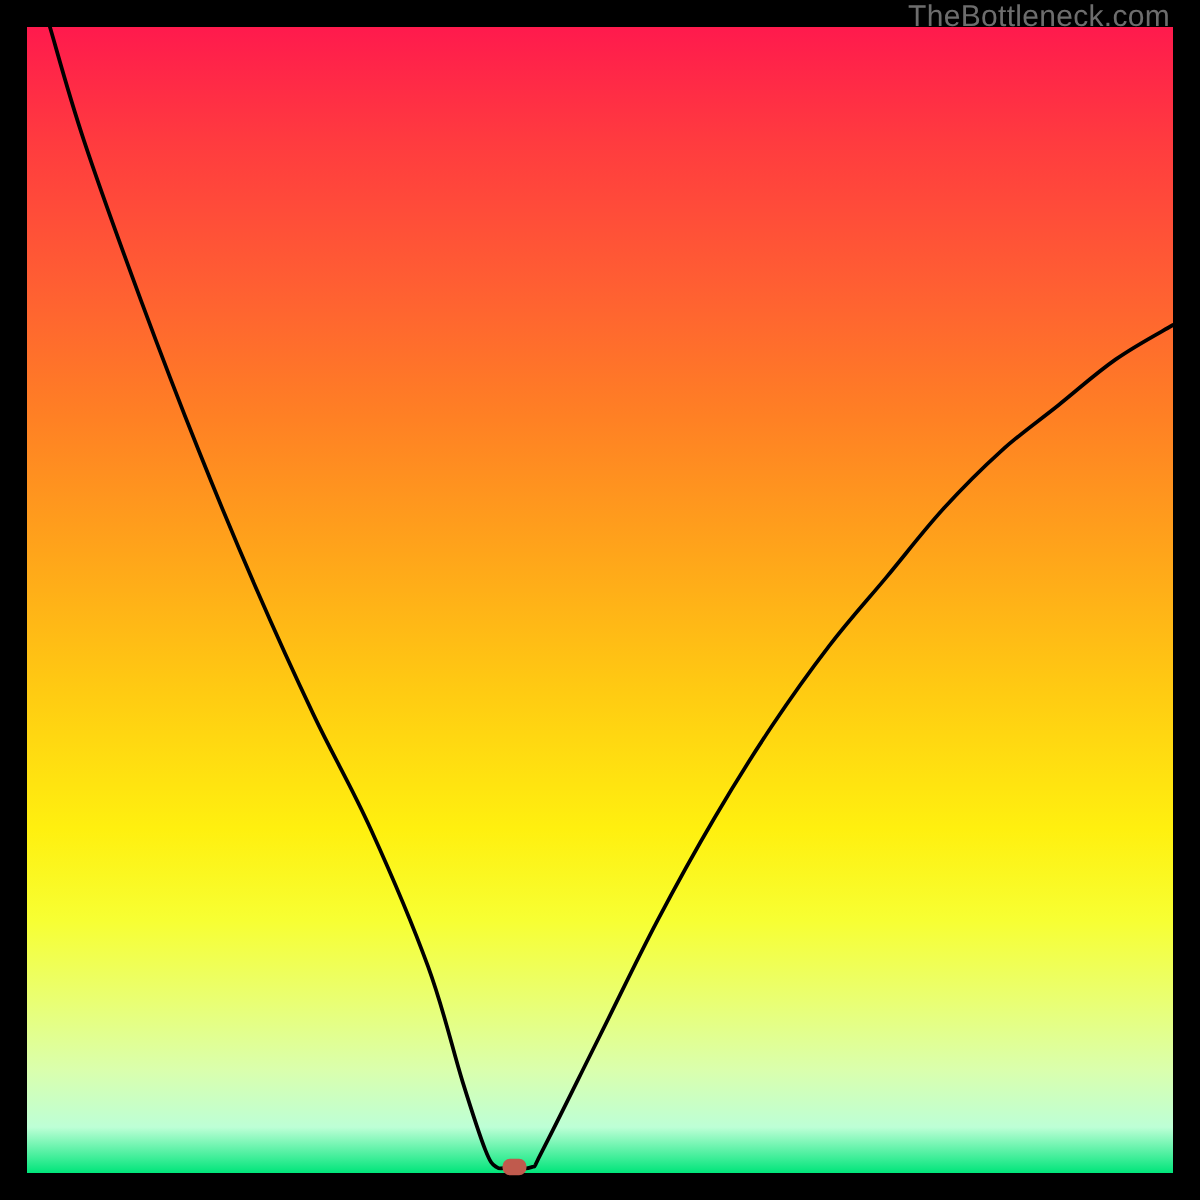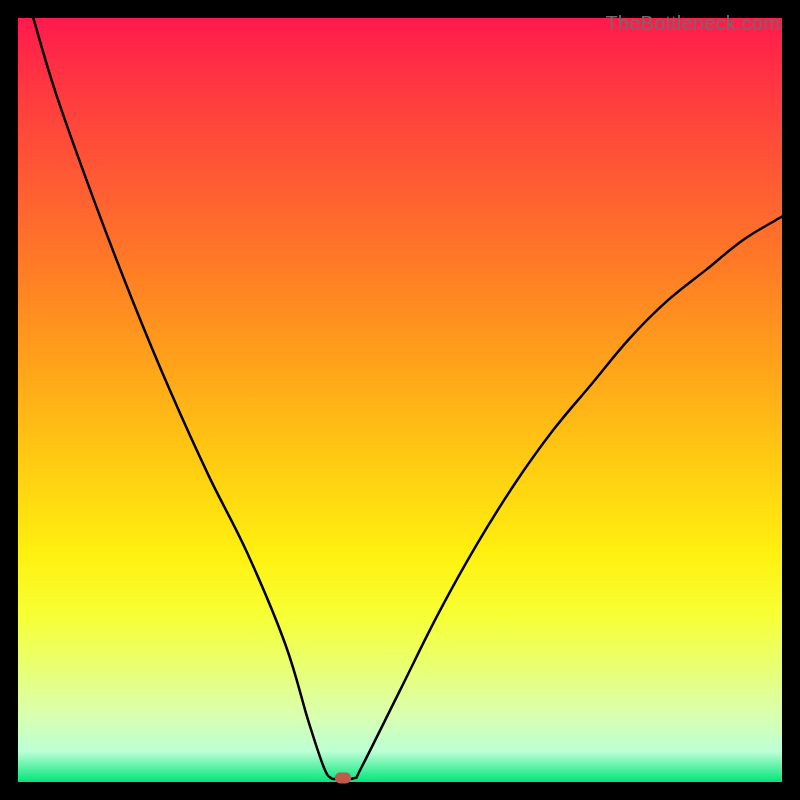--- a/index.html
+++ b/index.html
@@ -26,21 +26,21 @@
       #ffcb12 58%,
       #fff00f 70%,
       #f7ff33 78%,
       #e9ff73 85%,
       #daffad 91%,
       #bdffd6 96%,
       #00e57a 100%);
   }
   .watermark {
     position: absolute;
-    top: 12px;
+    top: 0px;
     right: 20px;
     color: #6d6d6d;
     font-size: 20px;
     letter-spacing: 0.2px;
     font-weight: 500;
   }
   .curve-svg {
     position: absolute;
     left: 18px;
     top: 18px;

